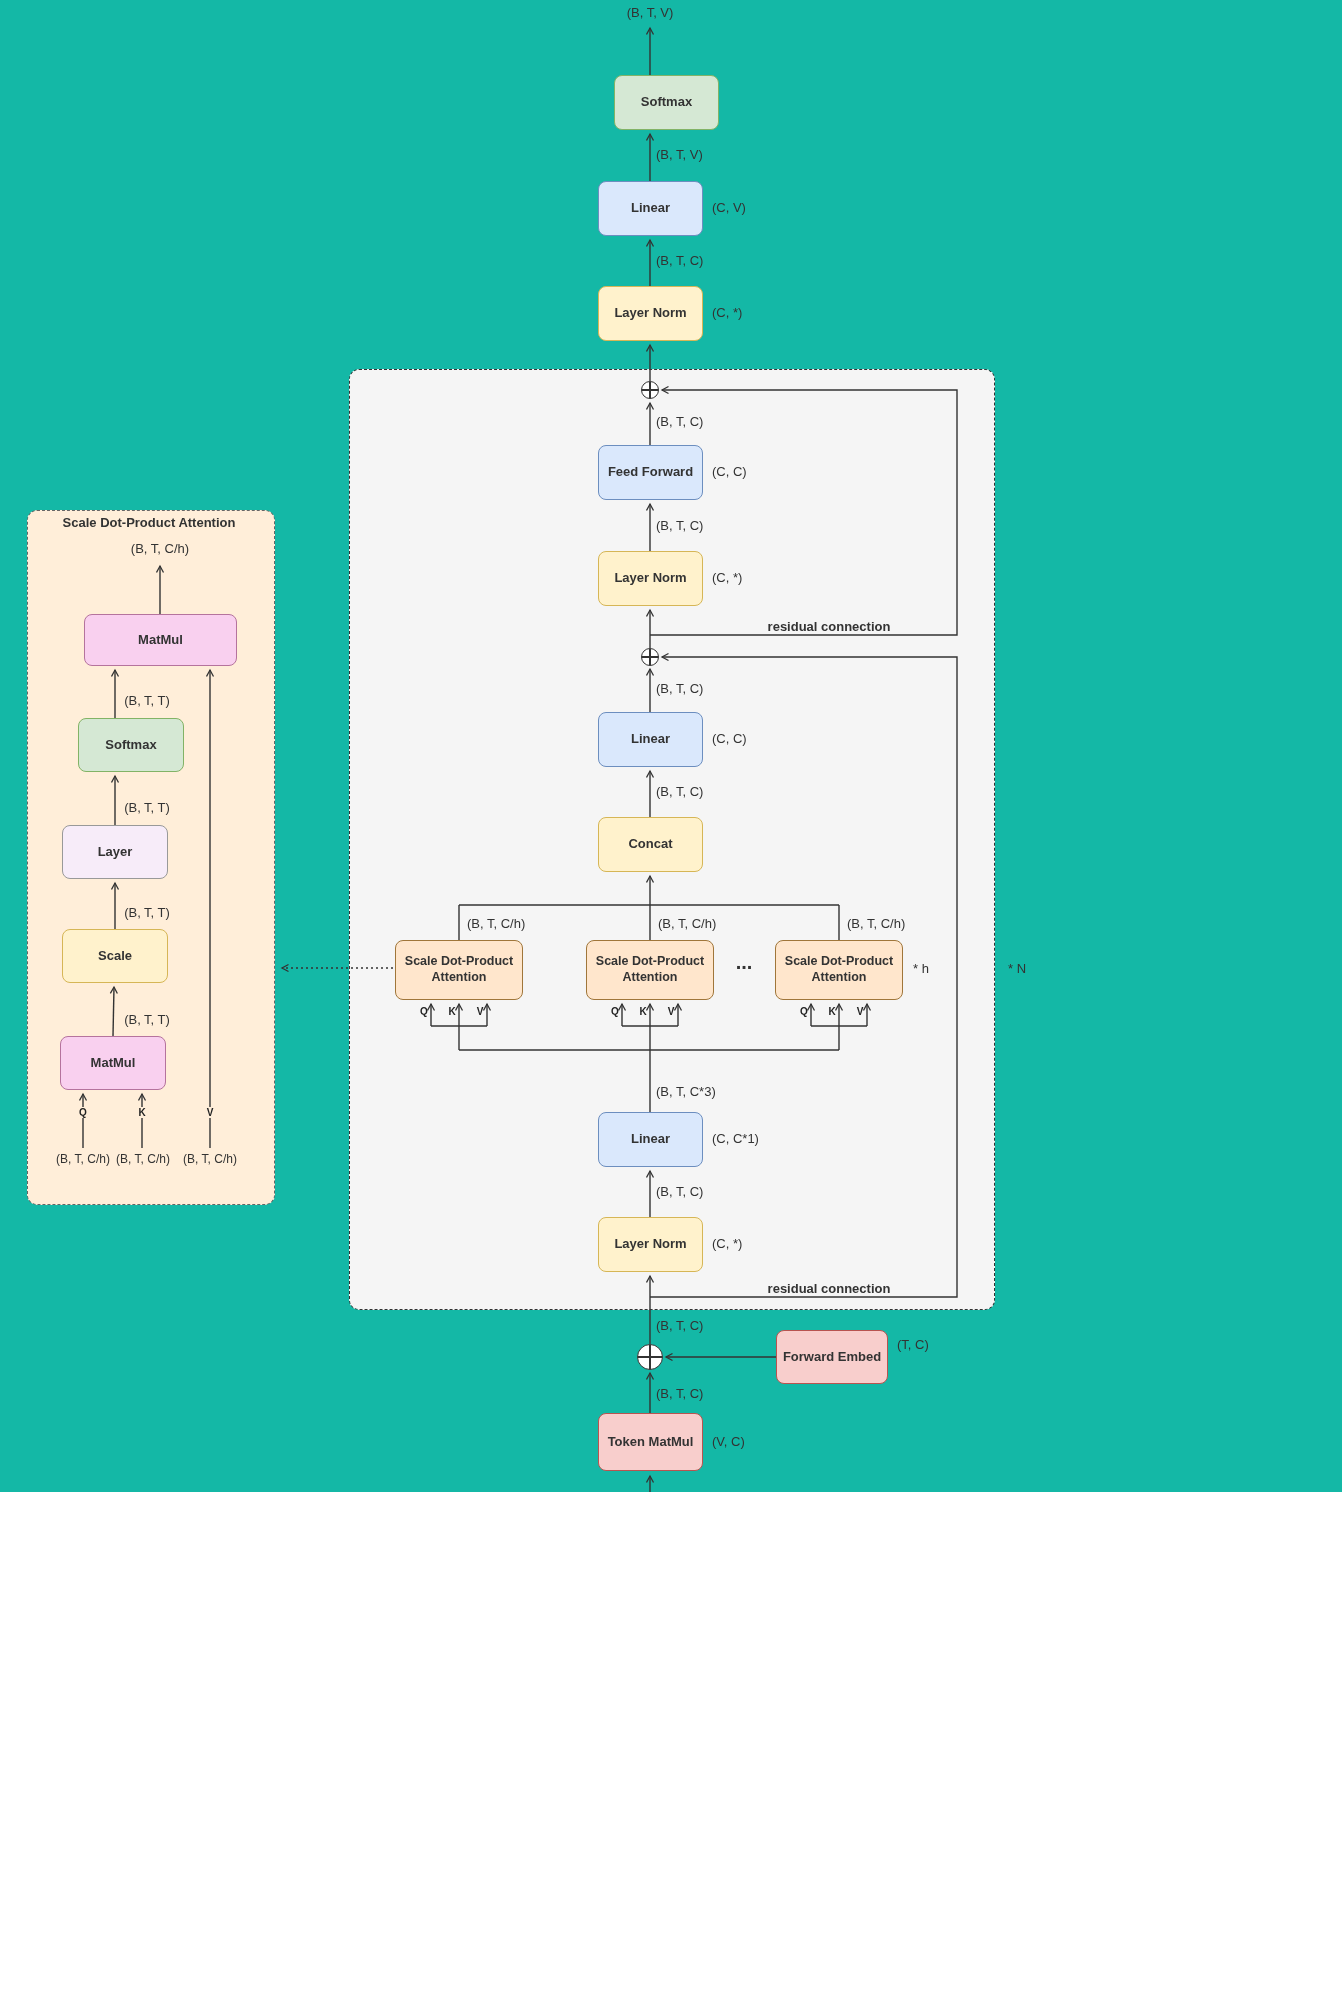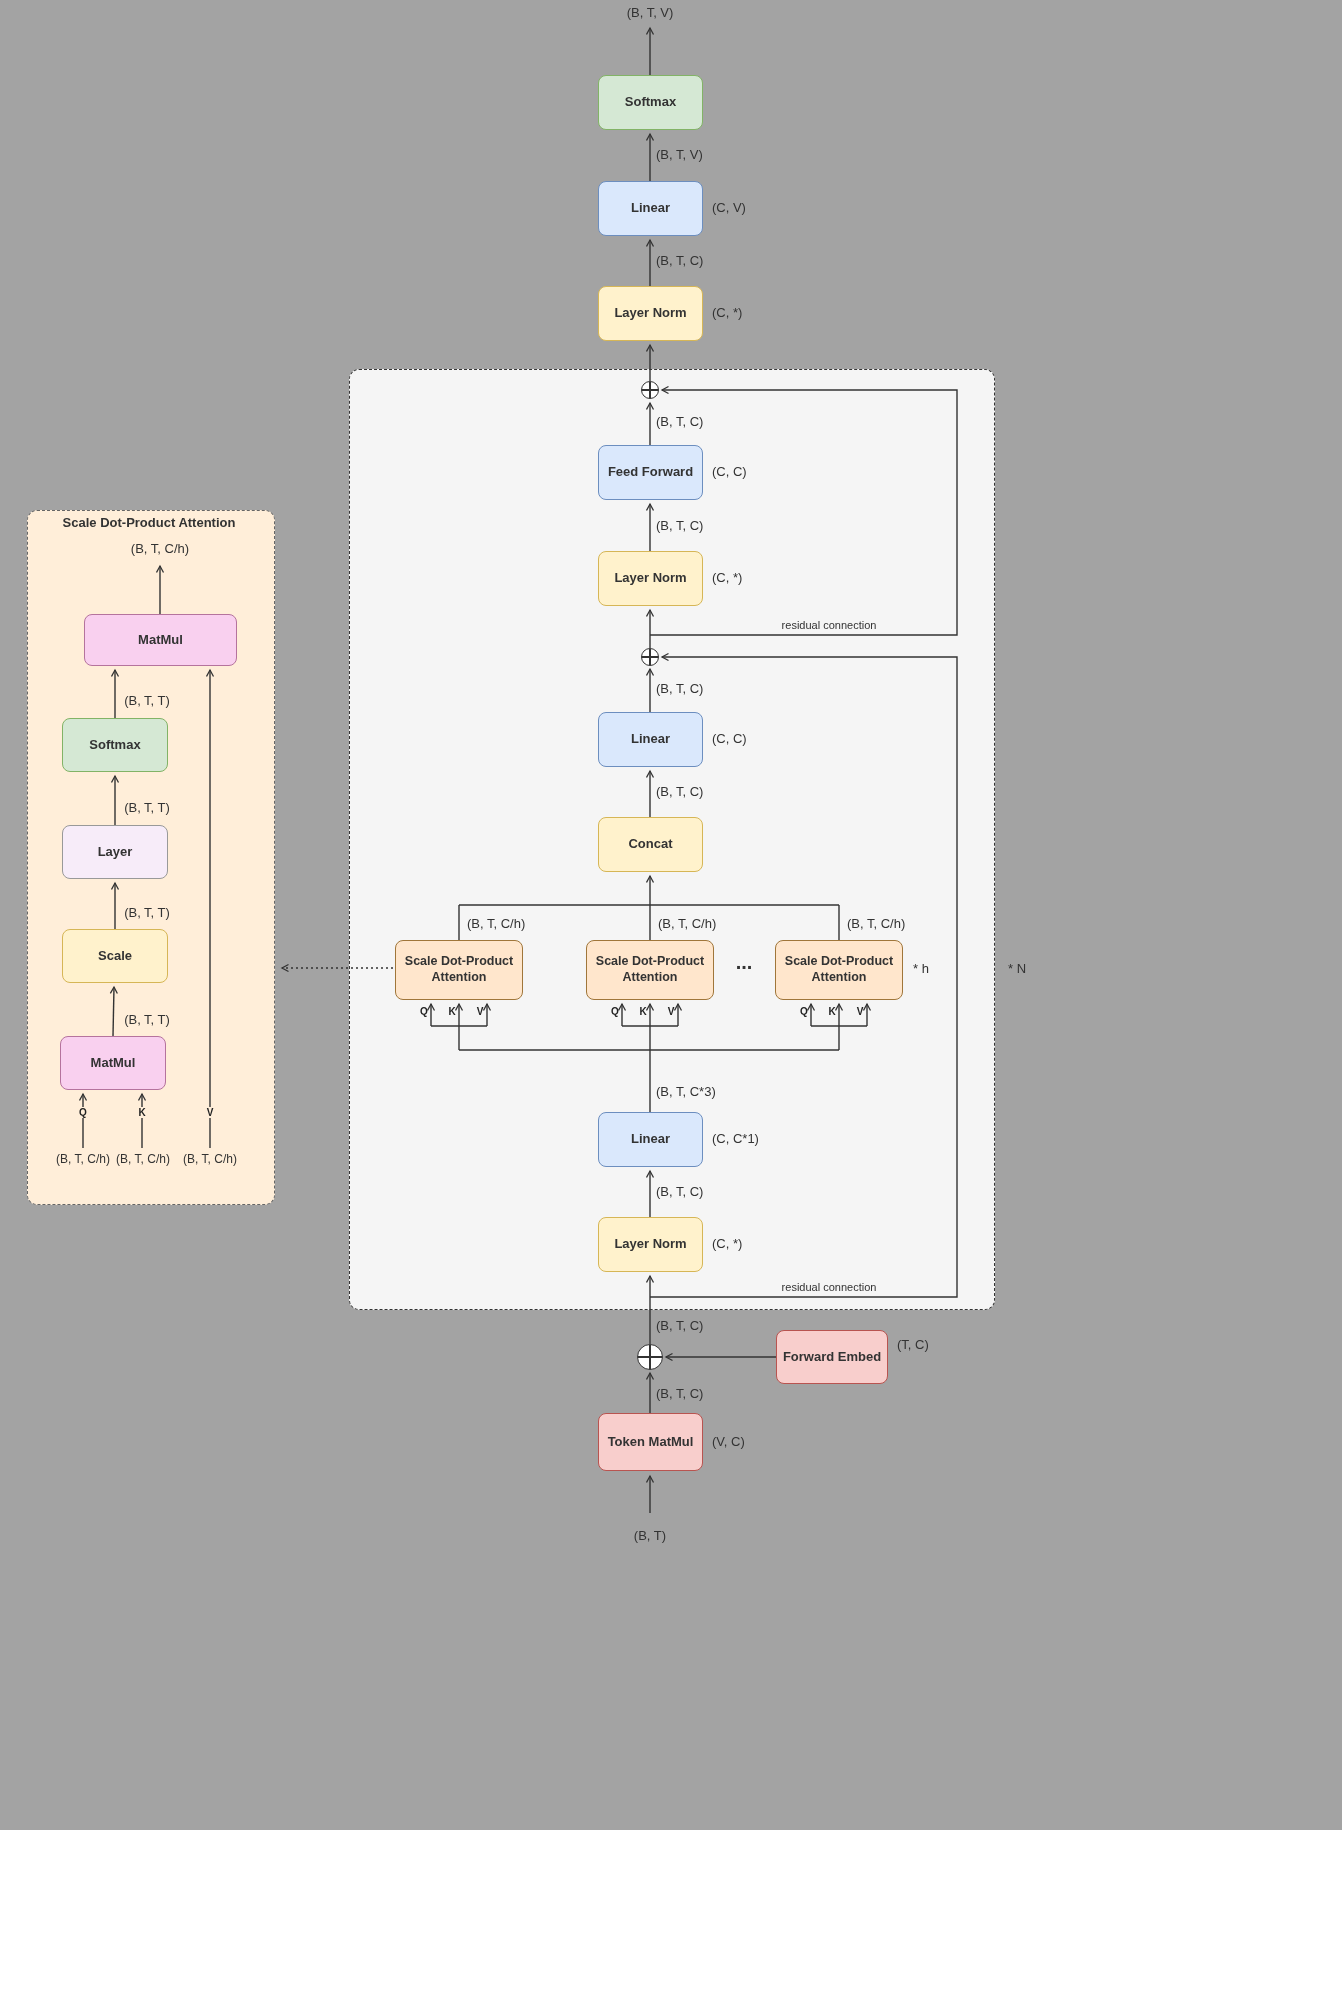--- a/index.html
+++ b/index.html
@@ -1,40 +1,40 @@
 <!DOCTYPE html>
 <html><head>
 <meta charset="utf-8">
 <style>
   html,body{margin:0;padding:0;background:#ffffff;}
   #canvas{
-    position:relative;width:1342px;height:1830px;background:#a3a3a3;
+    position:relative;width:1342px;height:1492px;background:#14b8a6;
     font-family:"Liberation Sans","DejaVu Sans",sans-serif;color:#333;overflow:hidden;
   }
   .bgbox{position:absolute;box-sizing:border-box;border-radius:10px;}
   .main-block{left:349px;top:369px;width:646px;height:941px;background:#f5f5f5;border:1.6px dashed #333;}
   .detail-block{left:27px;top:510px;width:248px;height:695px;background:#ffeed9;border:1.6px dashed #666;}
   svg.wires{position:absolute;left:0;top:0;pointer-events:none;}
   .node{
     position:absolute;box-sizing:border-box;border-radius:8px;border:1.6px solid #666;
     display:flex;align-items:center;justify-content:center;text-align:center;
     font-size:13px;font-weight:bold;color:#333;line-height:1.25;padding:2px;
   }
-  .n-green {background:#d5e8d4;border-color:#82b366;}
+  .n-green {background:#d5e8d4;border-color:#82b366;margin-left:16px;}
   .n-blue  {background:#dae8fc;border-color:#6c8ebf;}
   .n-yellow{background:#fff2cc;border-color:#d6b656;}
   .n-tan   {background:#ffe6cc;border-color:#a0763a;}
   .n-red   {background:#f8cecc;border-color:#b85450;}
   .n-pink  {background:#f9d0ef;border-color:#b5739d;}
   .n-mask  {background:#f7ecf9;border-color:#999999;}
   .ann{position:absolute;font-size:13px;color:#333;white-space:nowrap;}
   .ann12{font-size:12px;}
   .cx{transform:translateX(-50%);}
   .side{position:absolute;font-size:13px;color:#333;white-space:nowrap;}
-  .resid{position:absolute;font-size:11px;color:#333;white-space:nowrap;transform:translateX(-50%);}
+  .resid{position:absolute;font-size:13px;color:#333;white-space:nowrap;transform:translateX(-50%);font-weight:bold;}
   .qkv{position:absolute;font-size:10px;font-weight:bold;color:#222;transform:translateX(-50%);}
   .pin{position:absolute;font-size:10px;font-weight:bold;color:#222;background:#ffeed9;padding:0 2px;transform:translateX(-50%);}
   .dots{position:absolute;font-size:20px;font-weight:bold;color:#333;transform:translateX(-50%);}
   .boxtitle{position:absolute;font-size:13px;font-weight:bold;color:#333;white-space:nowrap;transform:translateX(-50%);}
   .xor{position:absolute;border:1.6px solid #333;border-radius:50%;background:#fff;box-sizing:border-box;}
   .xor::before{content:'';position:absolute;left:50%;top:0;bottom:0;width:1.5px;margin-left:-0.75px;background:#333;}
   .xor::after{content:'';position:absolute;top:50%;left:0;right:0;height:1.5px;margin-top:-0.75px;background:#333;}
 </style>
 </head>
 <body>

